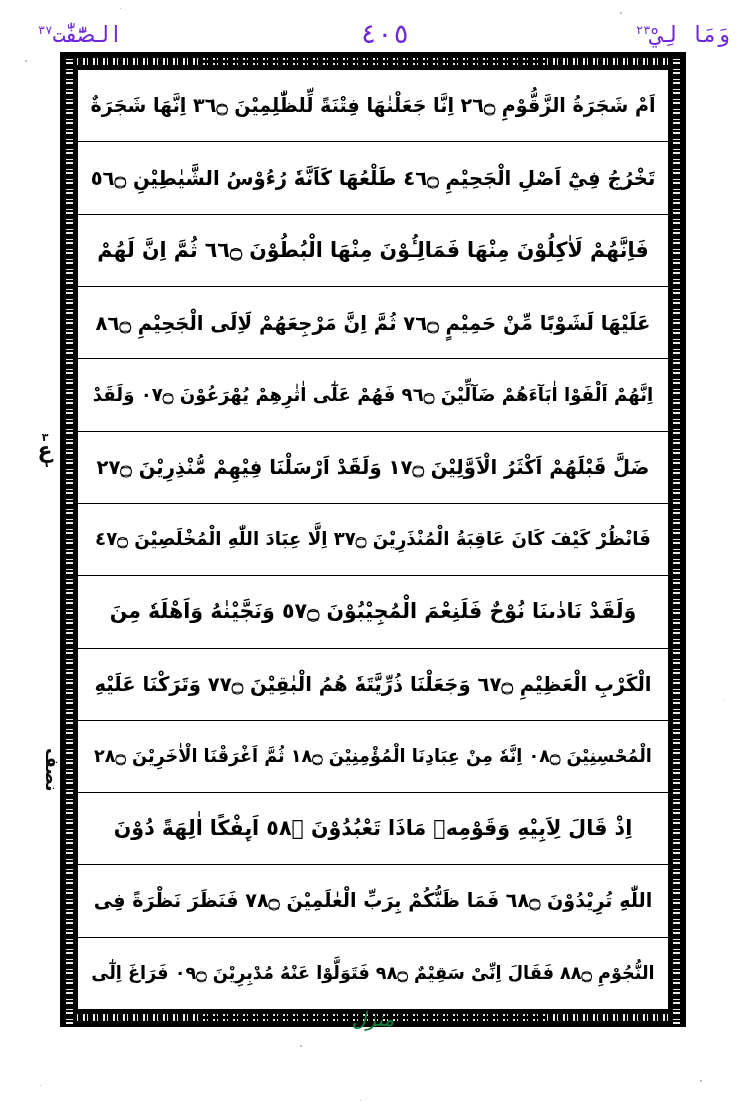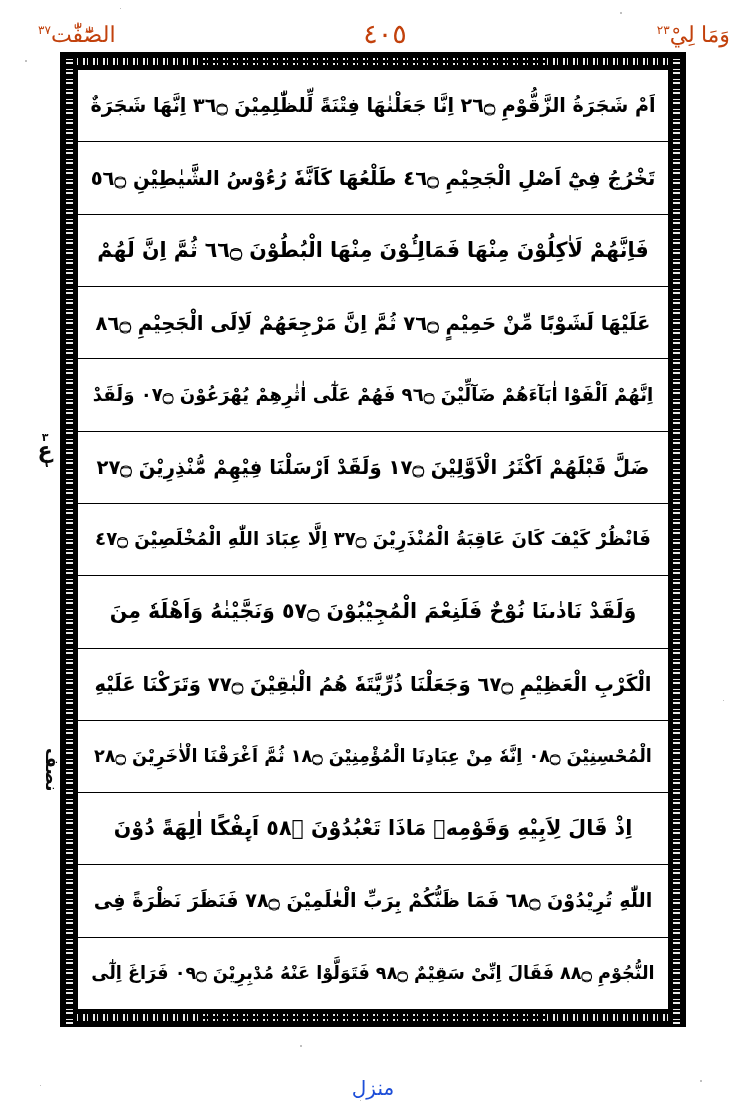--- a/index.html
+++ b/index.html
@@ -7,22 +7,22 @@
     width:746px;height:1108px;position:relative;overflow:hidden;
     font-family:"DejaVu Sans","Liberation Sans",sans-serif;
     color:#000;
   }
 
   
   .header{
     position:absolute;left:0;top:0;width:746px;height:62px;
   }
   .hdr-left,.hdr-right,.hdr-center{
-    position:absolute;white-space:nowrap;color:#c2410c;
-    font-family:Liberation Sans, sans-serif;
+    position:absolute;white-space:nowrap;color:#6d28d9;
+    font-family:Liberation Mono, monospace;
   }
   .hdr-left{left:38px;top:22px;font-size:22px;direction:rtl;}
   .hdr-right{right:16px;top:22px;font-size:22px;direction:rtl;}
   .hdr-center{left:0;width:746px;text-align:center;top:18px;font-size:27px;letter-spacing:1px;margin-left:12px;}
   .hdr-sup{font-size:12px;vertical-align:super;}
 
   
   .side-marker{
     position:absolute;
     font-size:15px;line-height:1.05;
@@ -105,22 +105,22 @@
     line-height:1.0;
     font-weight:bold;
     color:#000;
     white-space:nowrap;
     transform:scaleX(0.98);
     letter-spacing:-0.2px;
   }
 
   
   .footer{
-    position:absolute;left:0;top:1076px;width:746px;text-align:center;
-    font-size:20px;direction:rtl;color:#1d4ed8;
+    position:absolute;left:0;top:1007px;width:746px;text-align:center;
+    font-size:20px;direction:rtl;color:#15803d;font-style:italic;
   }
 
   
   .speck{position:absolute;background:#5a5a5a;border-radius:50%;}
 </style>
 </head>
 <body>
 
 <div class="header">
   <div class="hdr-left">

